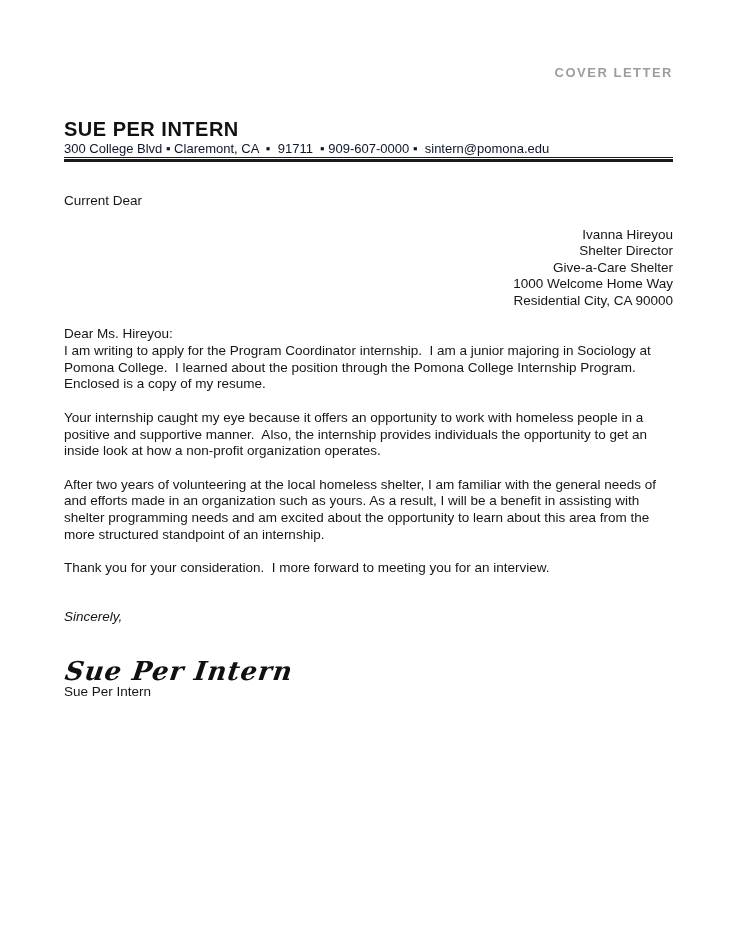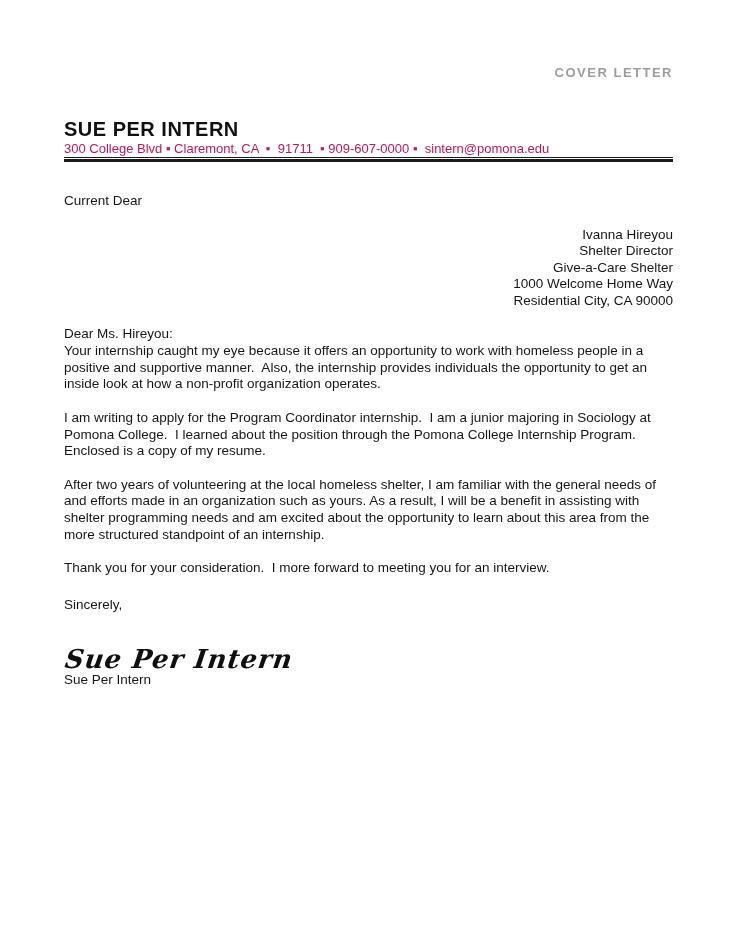--- a/index.html
+++ b/index.html
@@ -41,21 +41,21 @@
     font-weight: bold;
     letter-spacing: 0.5px;
     color: #111111;
     white-space: pre;
   }
   .letterhead-contact {
     position: absolute;
     top: 141px;
     left: 0;
     font-size: 13px;
-    color: #be185d;
+    color: #0f172a;
     white-space: pre;
   }
   .rule {
     position: absolute;
     top: 157px;
     left: 0;
     width: 609px;
     height: 6px;
   }
   .rule .rule-thin {
@@ -87,21 +87,22 @@
     margin-bottom: 16px;
     text-align: right;
   }
   .salutation {
     margin-bottom: 1px;
   }
   .para {
     margin-bottom: 17px;
   }
   .closing {
-    margin-top: 20px;
+    margin-top: 32px;
+    font-style: italic;
   }
   .signature-script {
     margin-top: 38px;
     font-family: "DejaVu Serif", serif;
     font-style: italic;
     font-weight: bold;
     font-size: 26px;
     letter-spacing: 1px;
     transform: skewX(-8deg);
     transform-origin: left bottom;
@@ -138,22 +139,22 @@
       <div class="recipient-block">
         <p class="line">Ivanna Hireyou</p>
         <p class="line">Shelter Director</p>
         <p class="line">Give-a-Care Shelter</p>
         <p class="line">1000 Welcome Home Way</p>
         <p class="line">Residential City, CA 90000</p>
       </div>
 
       <p class="line salutation">Dear Ms. Hireyou:</p>
 
+      <p class="para">I am writing to apply for the Program Coordinator internship.  I am a junior majoring in Sociology at Pomona College.  I learned about the position through the Pomona College Internship Program.  Enclosed is a copy of my resume.</p>
       <p class="para">Your internship caught my eye because it offers an opportunity to work with homeless people in a positive and supportive manner.  Also, the internship provides individuals the opportunity to get an inside look at how a non-profit organization operates.</p>
-      <p class="para">I am writing to apply for the Program Coordinator internship.  I am a junior majoring in Sociology at Pomona College.  I learned about the position through the Pomona College Internship Program.  Enclosed is a copy of my resume.</p>
       <p class="para">After two years of volunteering at the local homeless shelter, I am familiar with the general needs of and efforts made in an organization such as yours. As a result, I will be a benefit in assisting with shelter programming needs and am excited about the opportunity to learn about this area from the more structured standpoint of an internship.</p>
       <p class="para">Thank you for your consideration.  I more forward to meeting you for an interview.</p>
 
       <p class="line closing">Sincerely,</p>
 
       <div class="signature-script">Sue Per Intern</div>
 
       <p class="line signature-typed">Sue Per Intern</p>
 
     </div>

